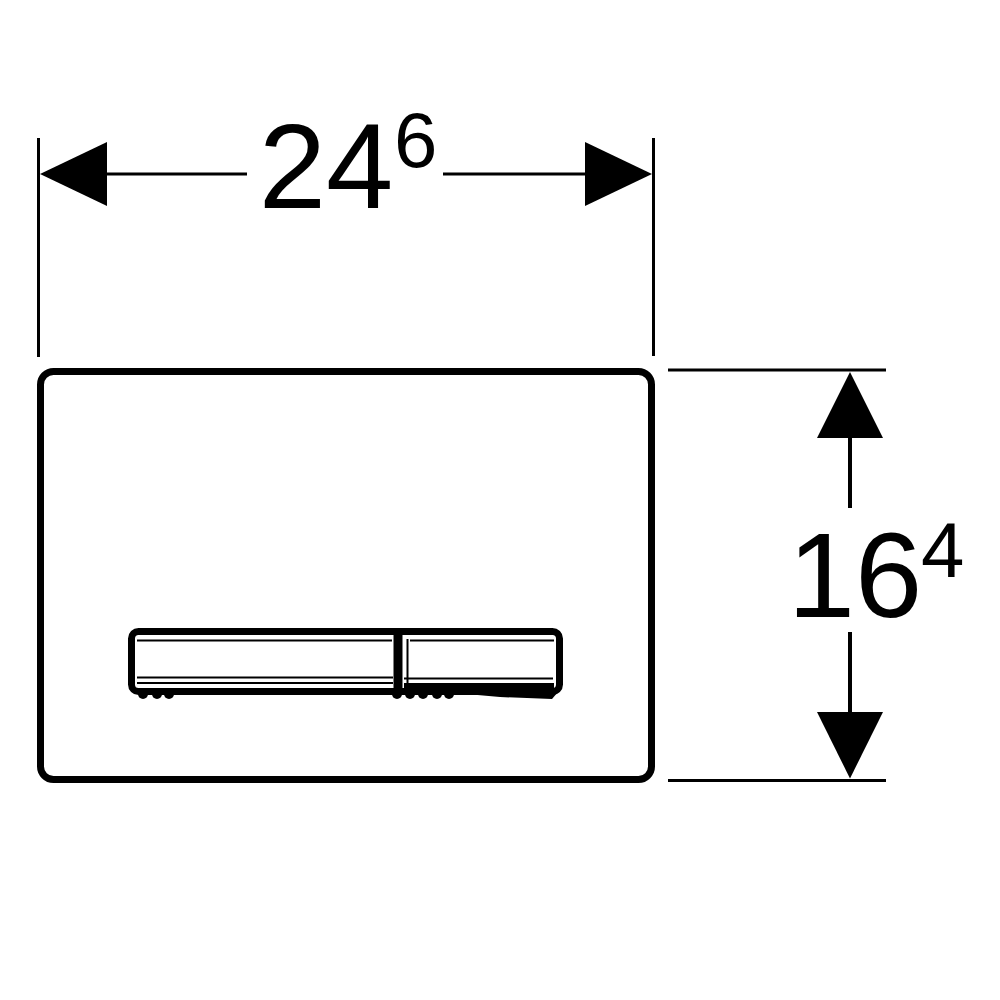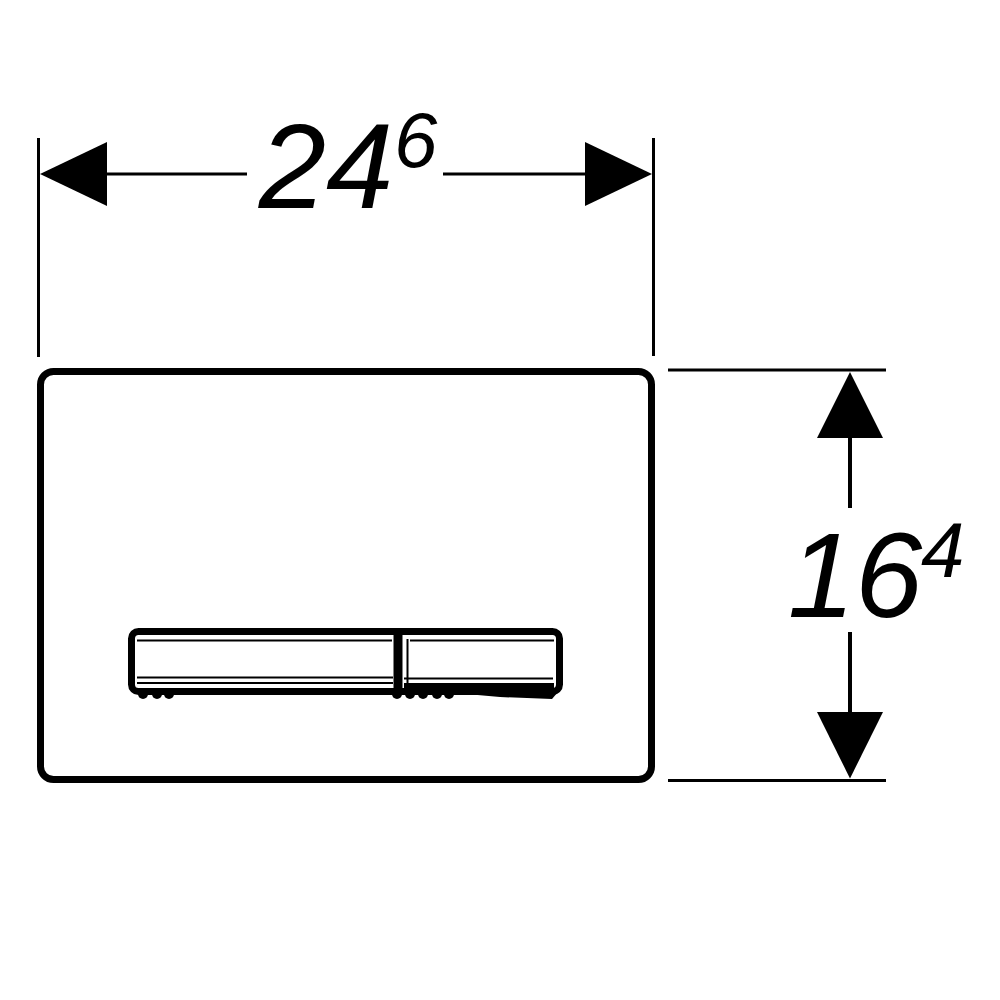--- a/index.html
+++ b/index.html
@@ -6,21 +6,20 @@
     margin: 0;
     padding: 0;
     background: #ffffff;
   }
   .canvas {
     position: relative;
     width: 1000px;
     height: 1000px;
     background: #ffffff;
     overflow: hidden;
-    font-style: italic;
   }
   svg {
     display: block;
   }
   .dim-text {
     font-family: "Liberation Sans", "DejaVu Sans", sans-serif;
     fill: #000000;
   }
   .dim-main { font-size: 121px; }
   .dim-sup  { font-size: 78px; }

